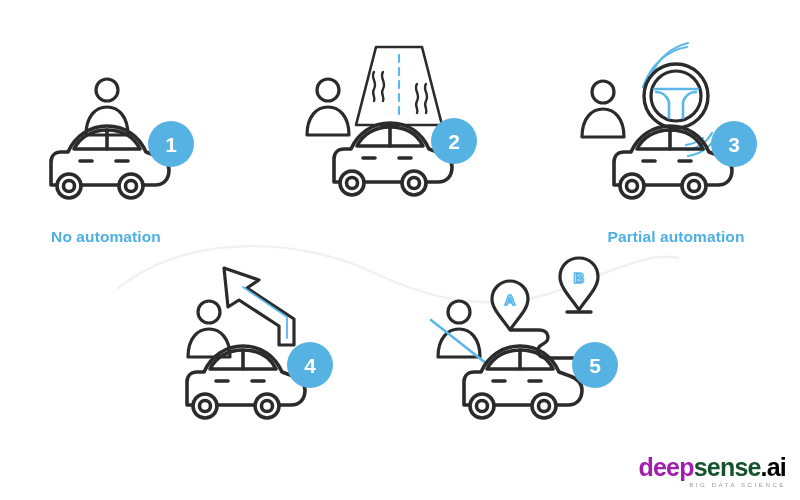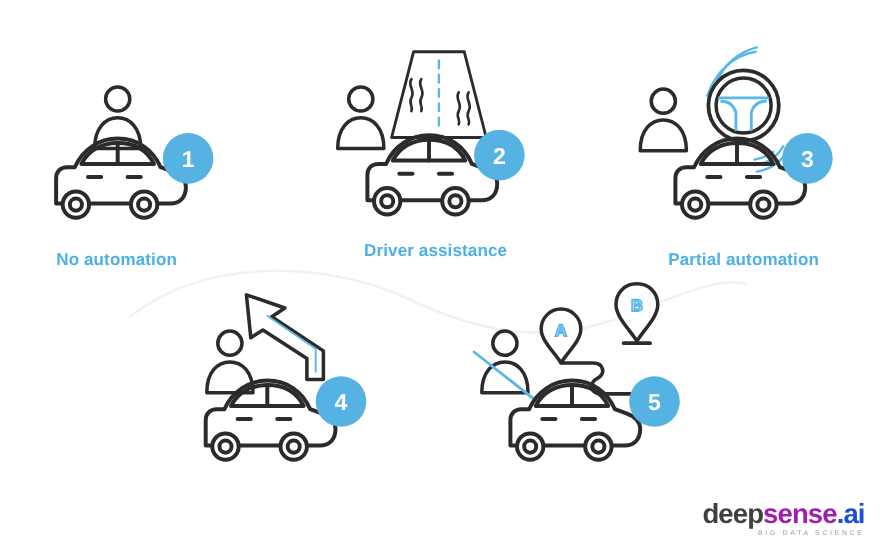--- a/index.html
+++ b/index.html
@@ -89,23 +89,23 @@
     bottom: 12px;
     text-align: right;
     line-height: 1;
   }
   .logo-main {
     font-size: 25px;
     font-weight: bold;
     letter-spacing: -0.8px;
     font-family: "Liberation Sans", sans-serif;
   }
-  .logo-deep { color: #404040; }
-  .logo-sense { color: #a21caf; text-align: right; }
-  .logo-ai { color: #1d4ed8; }
+  .logo-deep { color: #a21caf; }
+  .logo-sense { color: #14532d; text-align: right; }
+  .logo-ai { color: #000000; }
   .logo-tag {
     margin-top: 2px;
     font-size: 6.2px;
     color: #9b9b9b;
     letter-spacing: 2.5px;
     font-family: "Liberation Sans", sans-serif;
   }
 </style>
 </head>
 <body>
@@ -183,21 +183,20 @@
           <circle cx="86" cy="161" r="5.5"></circle>
           <circle cx="148" cy="161" r="12"></circle>
           <circle cx="148" cy="161" r="5.5"></circle>
         </g>
 
         <g>
           <circle cx="188" cy="119" r="23" fill="#55b2e3"></circle>
           <text class="badge-num" x="188" y="127">2</text>
         </g>
       </svg>
-      <div class="stage-label">Driver assistance</div>
     </div>
 
     <div class="stage-item" id="item-3">
       <svg class="stage-art" viewBox="0 0 260 200">
 
         <g fill="none" stroke="#5ab7e8" stroke-width="2.2" stroke-linecap="round">
           <path d="M105 46 C112 28, 126 17, 142 13"></path>
           <path d="M97 57 C105 34, 122 20, 141 17"></path>
           <path d="M157 108 C152 112, 146 114, 140 115"></path>
           <path d="M166 103 C161 112, 152 118, 142 120"></path>

